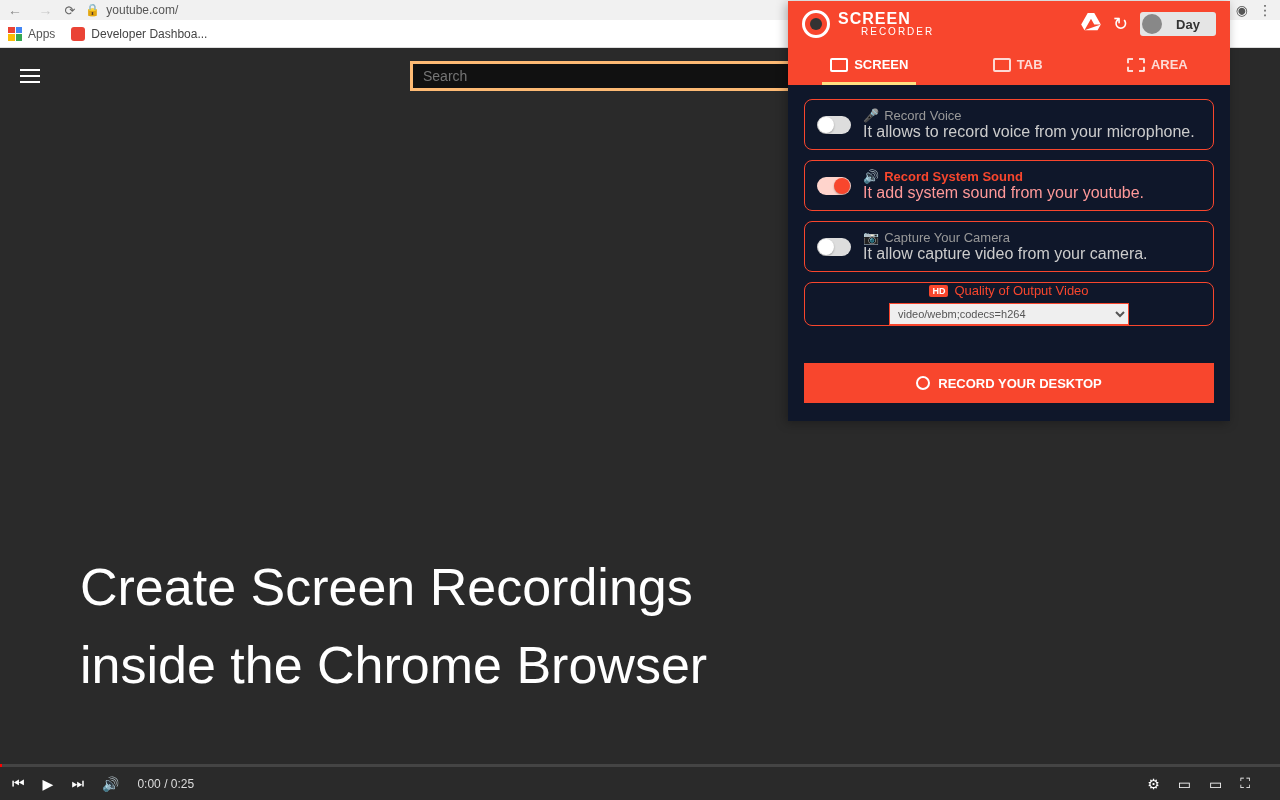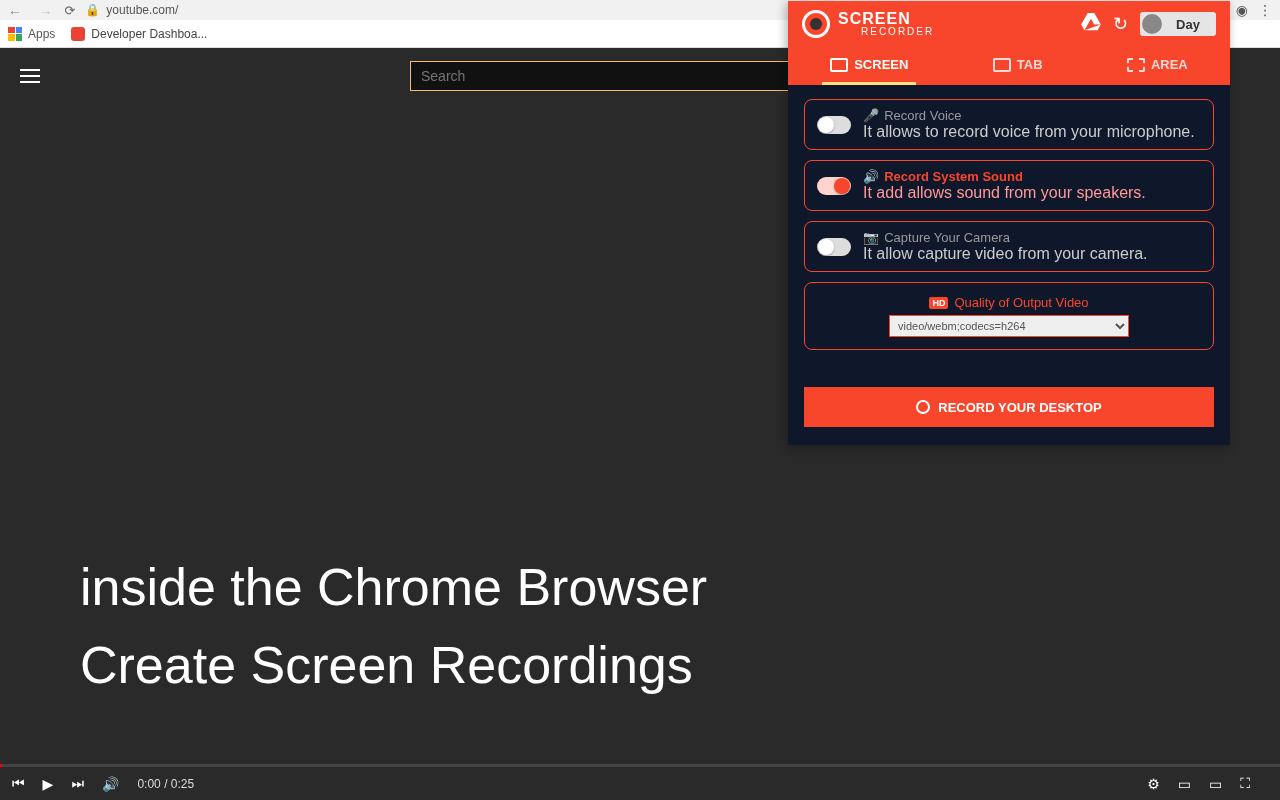--- a/index.html
+++ b/index.html
@@ -31,21 +31,21 @@
   .yt-area {
     background: #2a2a2a; height: 752px; position: relative;
   }
   .yt-topbar {
     height: 56px; display:flex; align-items:center; padding:0 20px;
   }
   .yt-menu { width:20px; height:14px; display:flex; flex-direction:column; justify-content:space-between; cursor:pointer;}
   .yt-menu span{height:2px; background:#fff;}
   .yt-search-wrap { margin-left: 370px; display:flex; }
   .yt-search {
-    width: 420px; height: 30px; background:#111; border:1px solid #fdba74; color:#999; padding:0 10px; font-size:14px;
+    width: 420px; height: 30px; background:#111; border:3px solid #fdba74; color:#999; padding:0 10px; font-size:14px;
   }
   .yt-search-btn {
     width: 30px; height:30px; background:#333; border:1px solid #333; display:flex; align-items:center; justify-content:center; color:#888;
   }
   
   .overlay-text {
     position:absolute; left:80px; top:500px; color:#fff; font-size:52px; line-height:1.5; font-family: "Segoe UI", Arial, sans-serif; font-weight:400;
   }
   
   
@@ -101,21 +101,21 @@
   }
   .toggle-sw .knob{width:16px; height:16px; background:#fff; border-radius:50%; position:absolute; top:1px; left:1px; box-shadow:0 1px 2px rgba(0,0,0,0.3);}
   .toggle-sw.on-red{background:#ffd4cc;}
   .toggle-sw.on-red .knob{left:17px; background:#f8462d;}
   .opt-text .title{font-size:13px; color:#999; display:flex; align-items:center; gap:5px;}
   .opt-text.active .title{color:#f8462d; font-weight:600;}
   .opt-text .sub{font-size:16px; color:#ccc;}
   .opt-text.active .sub{color:#f99;}
   
   .quality-row {
-    border:1.5px solid #f8462d; border-radius:8px; padding:12px 12px; margin-bottom:16px;
+    border:1.5px solid #f8462d; border-radius:8px; padding:0 12px; margin-bottom:16px;
   }
   .quality-row .qt-title{display:flex; align-items:center; justify-content:center; gap:6px; color:#f8462d; font-size:13px; font-weight:500; margin-bottom:5px;}
   .hd-badge{background:#f8462d; color:#fff; font-size:9px; padding:1px 3px; border-radius:2px; font-weight:bold;}
   .quality-select{width:240px; margin:0 auto; display:block; border:1px solid #f8462d; height:22px; font-size:11px; color:#555; padding:0 4px;}
   
   .record-btn {
     background:#f8462d; color:#fff; height:40px; display:flex; align-items:center; justify-content:center; gap:8px; font-size:13px; font-weight:bold; cursor:pointer;margin-top:37px;
   }
   .record-btn .rec-ico{width:14px; height:14px; border:2px solid #fff; border-radius:50%;}
 </style>
@@ -167,22 +167,22 @@
       <div class="yt-search-btn">
         <svg width="14" height="14" viewBox="0 0 24 24" fill="none" stroke="#888" stroke-width="2">
             <circle cx="10" cy="10" r="7"></circle>
             <line x1="21" y1="21" x2="15" y2="15"></line>
           </svg>
       </div>
     </div>
   </div>
 
   <div class="overlay-text">
+    <div>Create Screen Recordings</div>
     <div>inside the Chrome Browser</div>
-    <div>Create Screen Recordings</div>
   </div>
 
   <div class="player-bar">
     <div class="progress-line">
         <div class="played"></div>
       </div>
     <div class="controls-row">
       <div class="ctrl">⏮</div>
       <div class="ctrl">▶</div>
       <div class="ctrl">⏭</div>
@@ -253,21 +253,21 @@
 
     <div class="option-row">
       <div class="toggle-sw on-red">
           <div class="knob"></div>
         </div>
       <div class="opt-text active">
         <div class="title">
             <span>🔊</span>
             <span>Record System Sound</span>
           </div>
-        <div class="sub">It add allows sound from your speakers.</div>
+        <div class="sub">It add system sound from your youtube.</div>
       </div>
     </div>
 
     <div class="option-row">
       <div class="toggle-sw">
           <div class="knob"></div>
         </div>
       <div class="opt-text">
         <div class="title">
             <span>📷</span>

